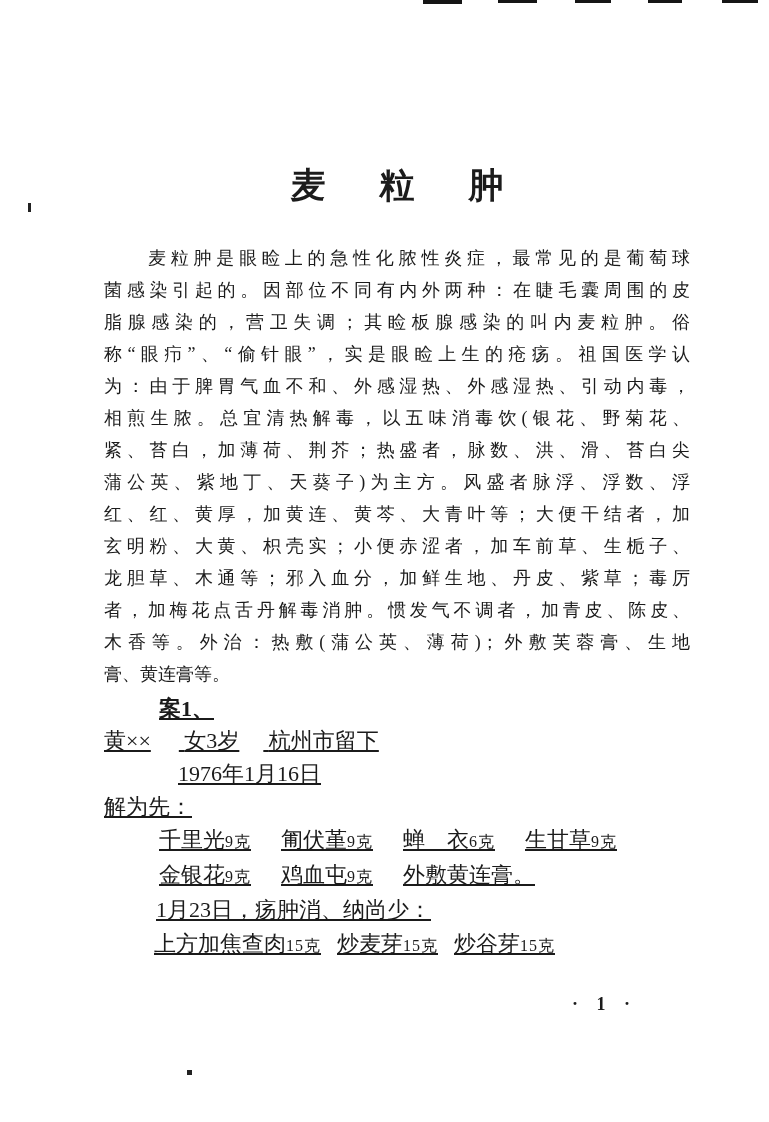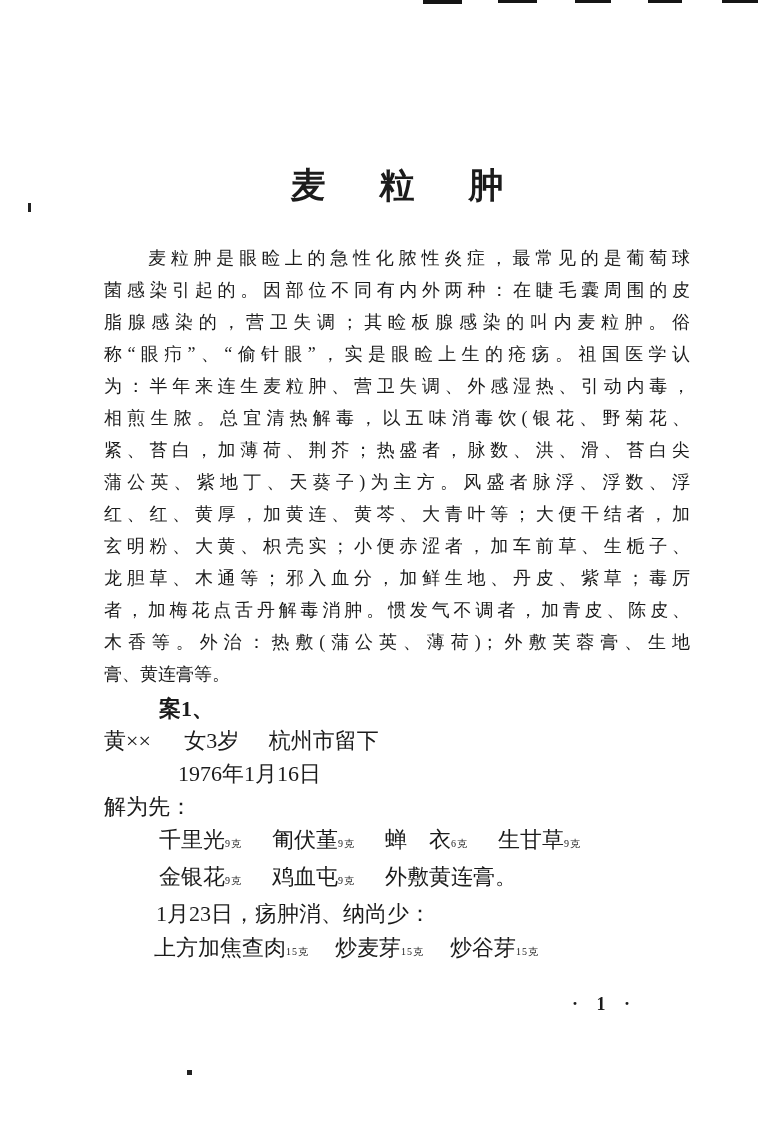--- a/index.html
+++ b/index.html
@@ -46,21 +46,21 @@
     margin: 0;
     line-height: 32px;
     height: 32px;
     text-align: justify;
     text-align-last: justify;
     white-space: nowrap;
   }
   .intro .line:first-child { text-indent: 44px; }
   .intro .line:last-child { text-align: left; text-align-last: left; }
 
-  .case { font-size: 22px; }
+  .case { font-size: 22px; text-decoration: underline; }
   .case-heading {
     margin: 4px 0 0 55px;
     font-weight: 700;
     line-height: 30px;
     font-size: 22px;
   }
   .patient-row { line-height: 33px; }
   .patient-row .p-name { margin-right: 28px; }
   .patient-row .p-sexage { margin-right: 24px; }
   .date-row { line-height: 33px; margin-left: 74px; }
@@ -72,25 +72,25 @@
     white-space: nowrap;
   }
   .assessment .line:last-child { text-align-last: left; }
   .rx-row {
     display: flex;
     gap: 30px;
     margin-left: 55px;
     line-height: 33px;
     white-space: pre;
   }
-  .dose { font-size: 10px; letter-spacing: 1px; }
+  .dose { font-size: 16px; letter-spacing: 1px; }
   .followup-note { line-height: 34px; margin-left: 52px; }
   .additions-row {
     display: flex;
-    gap: 26px;
+    gap: 16px;
     margin-left: 50px;
     line-height: 34px;
     white-space: pre;
     align-items: flex-end;
   }
   .page-number {
     position: absolute;
     left: 572px;
     top: 994px;
     font-size: 18px;
@@ -118,21 +118,21 @@
         <span class="title-char">麦</span>
         <span class="title-char">粒</span>
         <span class="title-char">肿</span>
       </h1>
 
     <section class="intro">
         <p class="line">麦粒肿是眼睑上的急性化脓性炎症，最常见的是葡萄球</p>
         <p class="line">菌感染引起的。因部位不同有内外两种：在睫毛囊周围的皮</p>
         <p class="line">脂腺感染的，营卫失调；其睑板腺感染的叫内麦粒肿。俗</p>
         <p class="line">称“眼疖”、“偷针眼”，实是眼睑上生的疮疡。祖国医学认</p>
-        <p class="line">为：半年来连生麦粒肿、营卫失调、外感湿热、引动内毒，</p>
+        <p class="line">为：由于脾胃气血不和、外感湿热、外感湿热、引动内毒，</p>
         <p class="line">相煎生脓。总宜清热解毒，以五味消毒饮(银花、野菊花、</p>
         <p class="line">紧、苔白，加薄荷、荆芥；热盛者，脉数、洪、滑、苔白尖</p>
         <p class="line">蒲公英、紫地丁、天葵子)为主方。风盛者脉浮、浮数、浮</p>
         <p class="line">红、红、黄厚，加黄连、黄芩、大青叶等；大便干结者，加</p>
         <p class="line">玄明粉、大黄、枳壳实；小便赤涩者，加车前草、生栀子、</p>
         <p class="line">龙胆草、木通等；邪入血分，加鲜生地、丹皮、紫草；毒厉</p>
         <p class="line">者，加梅花点舌丹解毒消肿。惯发气不调者，加青皮、陈皮、</p>
         <p class="line">木香等。外治：热敷(蒲公英、薄荷)；外敷芙蓉膏、生地</p>
         <p class="line">膏、黄连膏等。</p>
       </section>

